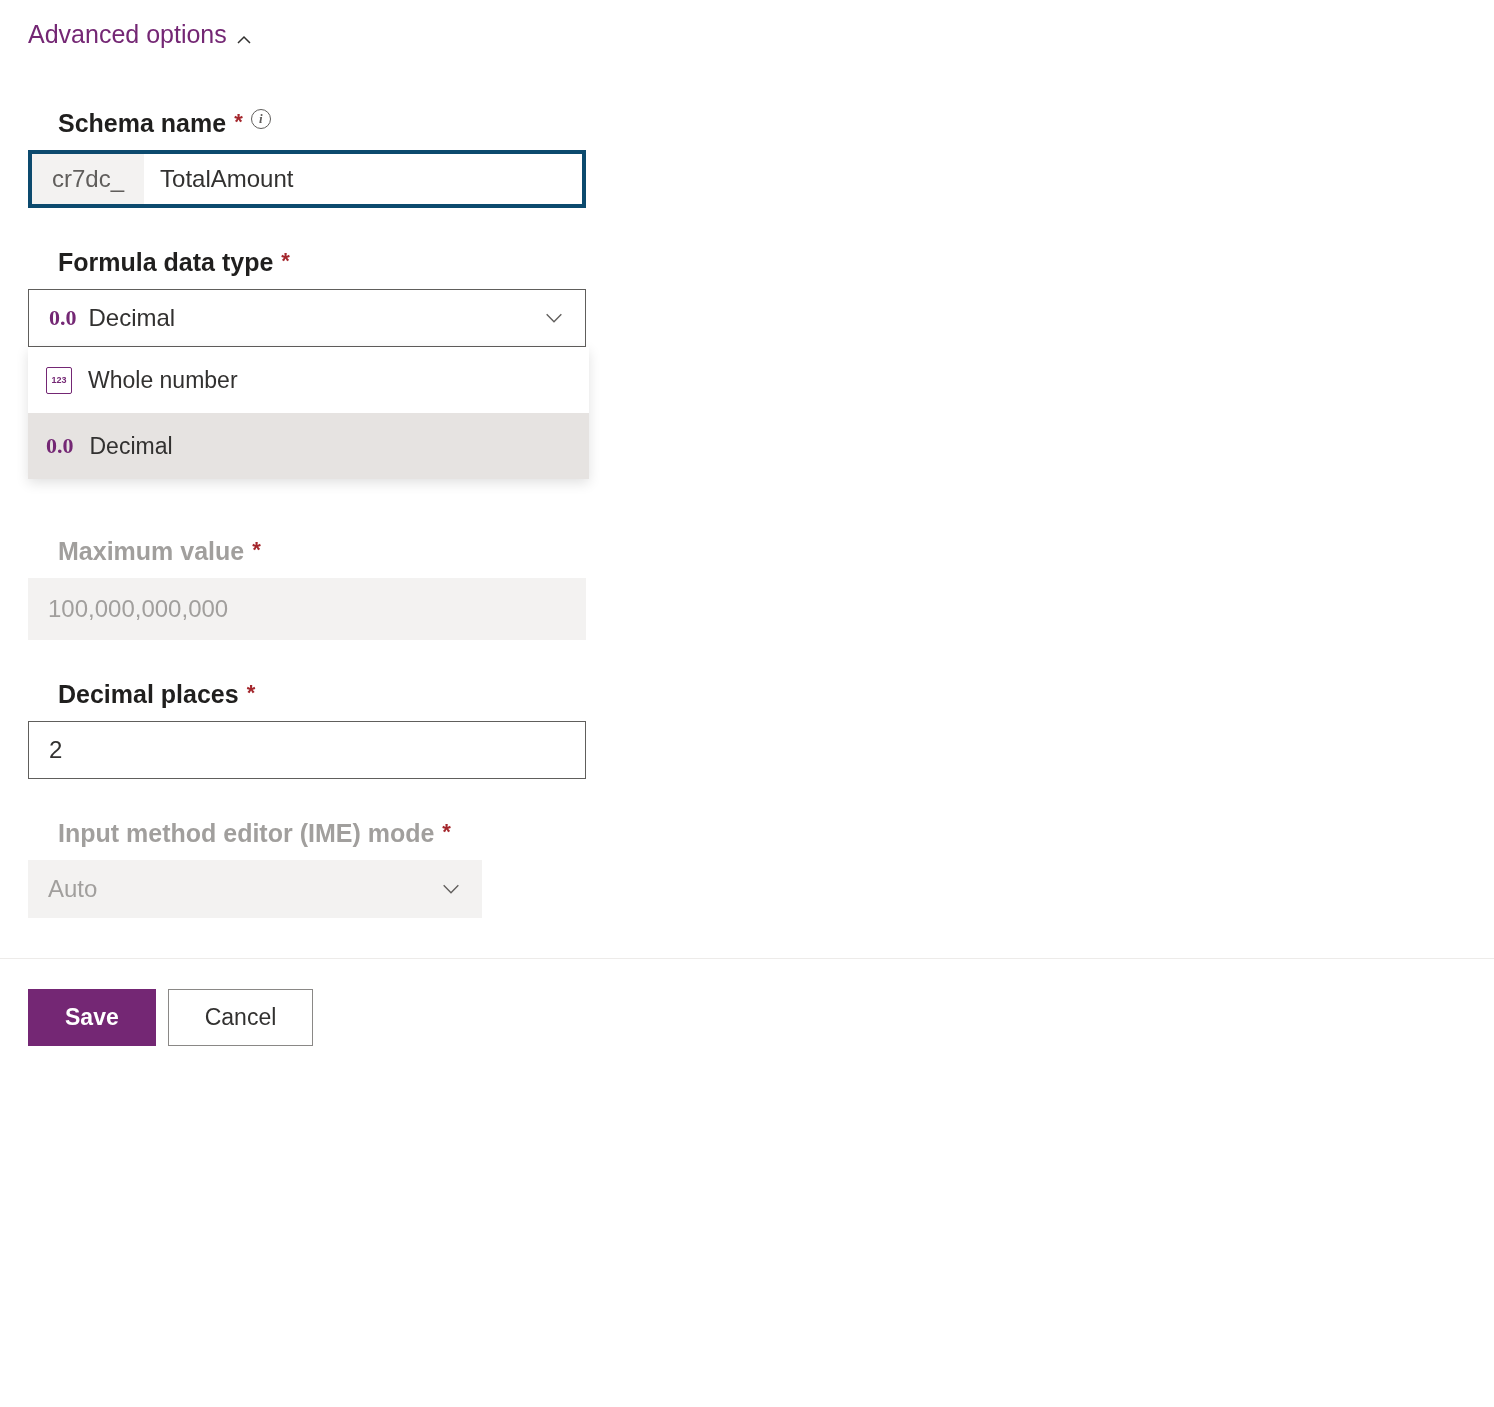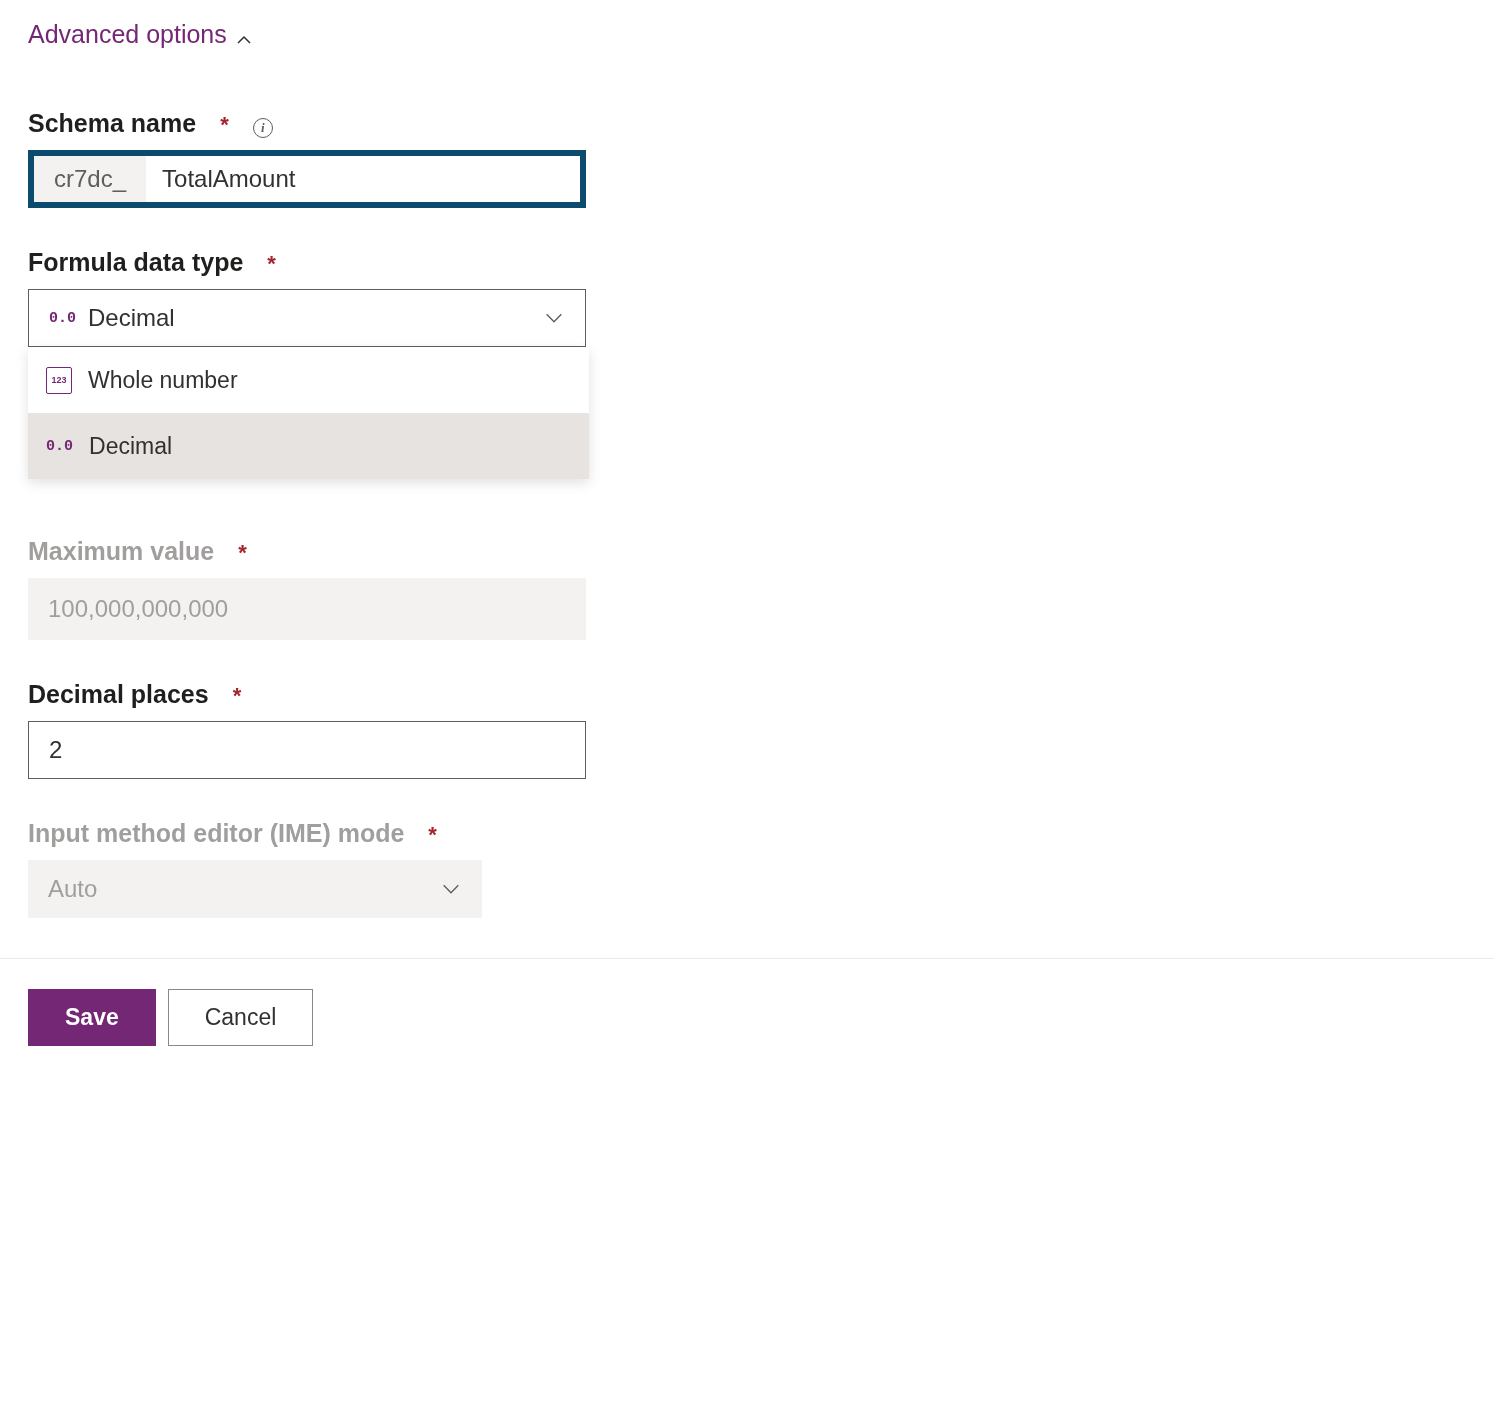--- a/index.html
+++ b/index.html
@@ -31,26 +31,27 @@
     .chevron-up svg {
       stroke: #323130;
       stroke-width: 2;
       fill: none;
     }
     .field-group {
       margin-bottom: 40px;
     }
     .field-label {
       display: flex;
-      align-items: flex-end;
-      gap: 24px;
+      align-items: flex-start;
+      gap: 8px;
       font-size: 25px;
       font-weight: 600;
       color: #201f1e;
       margin-bottom: 12px;
+      margin-left: 30px;
     }
     .field-label.disabled {
       color: #a19f9d;
     }
     .required-asterisk {
       color: #a4262c;
       font-size: 22px;
     }
     .info-icon {
       width: 20px;
@@ -61,21 +62,21 @@
       align-items: center;
       justify-content: center;
       font-size: 13px;
       font-style: italic;
       font-weight: 600;
       color: #605e5c;
       font-family: Georgia, serif;
     }
     .prefix-input-wrapper {
       display: flex;
-      border: 6px solid #0c4a6e;
+      border: 4px solid #0c4a6e;
       width: 558px;
       height: 58px;
     }
     .prefix-box {
       background: #f3f2f1;
       padding: 0 20px;
       display: flex;
       align-items: center;
       font-size: 24px;
       color: #605e5c;
@@ -116,23 +117,23 @@
       width: 22px;
       height: 22px;
     }
     .chevron-down svg {
       stroke: #605e5c;
       stroke-width: 1.5;
       fill: none;
     }
     .decimal-icon {
       color: #742774;
-      font-size: 15px;
+      font-size: 22px;
       font-weight: 600;
-      font-family: Liberation Mono, monospace;
+      font-family: Liberation Serif, serif;
     }
     .whole-number-icon {
       width: 26px;
       height: 27px;
       border: 1.5px solid #742774;
       border-radius: 2px;
       display: inline-flex;
       align-items: center;
       justify-content: center;
       font-size: 9px;

